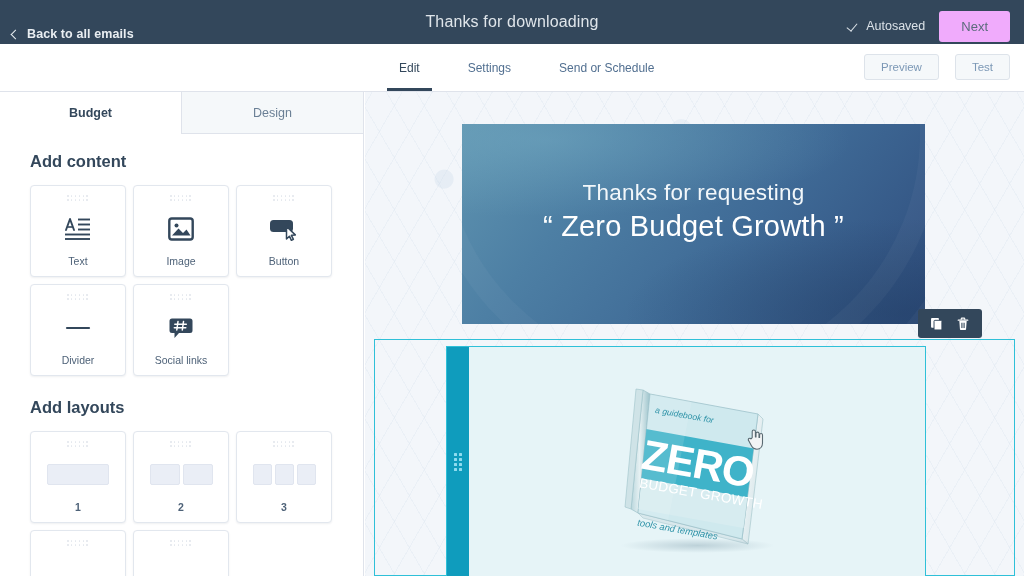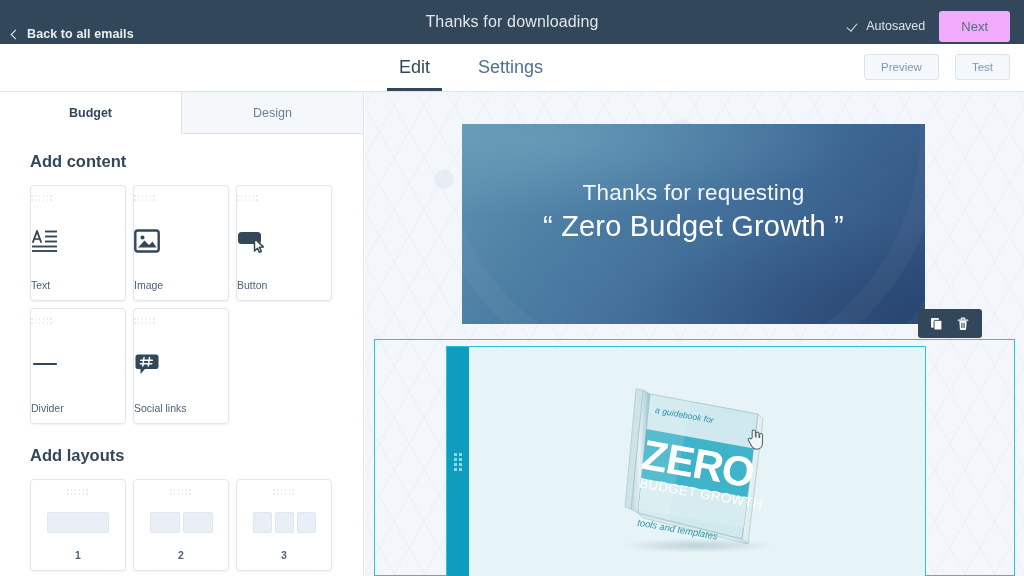--- a/index.html
+++ b/index.html
@@ -72,21 +72,21 @@
     border-bottom: 1px solid #dfe3eb;
   }
   .tabs {
     position: absolute; left: 375px; top: 0; height: 48px;
     display: flex; align-items: flex-start; gap: 0;
   }
   .tab {
     position: relative; height: 47px;
     display: flex; align-items: center;
     padding: 0 24px;
-    font-size: 18px; color: #516f90; cursor: pointer;
+    font-size: 12px; color: #516f90; cursor: pointer;
   }
   .tab.active { color: #33475b; font-weight: 400; }
   .tab.active::after {
     content: ""; position: absolute;
     left: 12px; right: 12px; bottom: 0; height: 3px;
     background: #33475b;
   }
   .tabbar-right {
     position: absolute; right: 14px; top: 10px;
     display: flex; gap: 16px;
@@ -122,27 +122,27 @@
     border-left: 1px solid #dfe3eb;
     border-bottom: 1px solid #dfe3eb;
   }
   .panel-body { padding: 18px 30px 0 30px; }
   .section-title {
     font-size: 16.5px; font-weight: 700; color: #33475b;
     margin-bottom: 14px;
   }
   .card-grid { display: flex; flex-wrap: wrap; gap: 7px; }
   .mod-card {
-    width: 96px; height: 116px;
+    width: 96px; height: 92px;
     background: #ffffff;
     border: 1px solid #e2e7ee;
     border-radius: 4px;
     box-shadow: 0 1px 2px rgba(45,62,80,0.08);
     display: flex; flex-direction: column;
-    align-items: flex-start; justify-content: flex-start;
+    align-items: center; justify-content: flex-start;
     cursor: pointer; position: relative;
     padding-top: 9px;
   }
   .grip {
     width: 22px; height: 7px;
     display: grid; grid-template-columns: repeat(6, 1fr);
     grid-template-rows: repeat(2, 1fr); gap: 1.4px;
     opacity: .55;
   }
   .grip i { background: #cdd5df; border-radius: 50%; width: 1.6px; height: 1.6px; }
@@ -280,20 +280,23 @@
     </div>
   </div>
 
   <div class="tabbar">
     <div class="tabs">
       <div class="tab active">
         <span>Edit</span>
       </div>
       <div class="tab">
         <span>Settings</span>
+      </div>
+      <div class="tab">
+        <span>Send or Schedule</span>
       </div>
     </div>
     <div class="tabbar-right">
       <button class="ghost-btn">Preview</button>
       <button class="ghost-btn">Test</button>
     </div>
   </div>
 
   <div class="leftpanel">
     <div class="panel-tabs">

